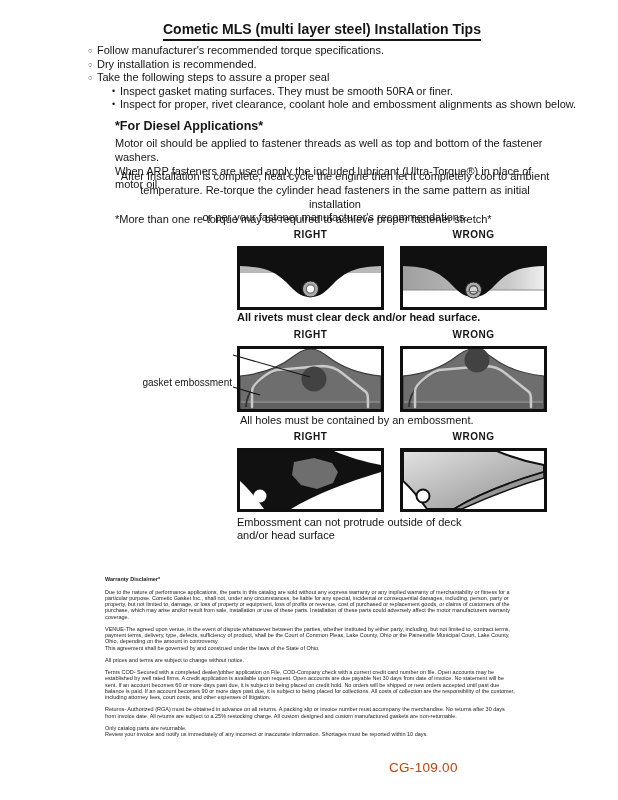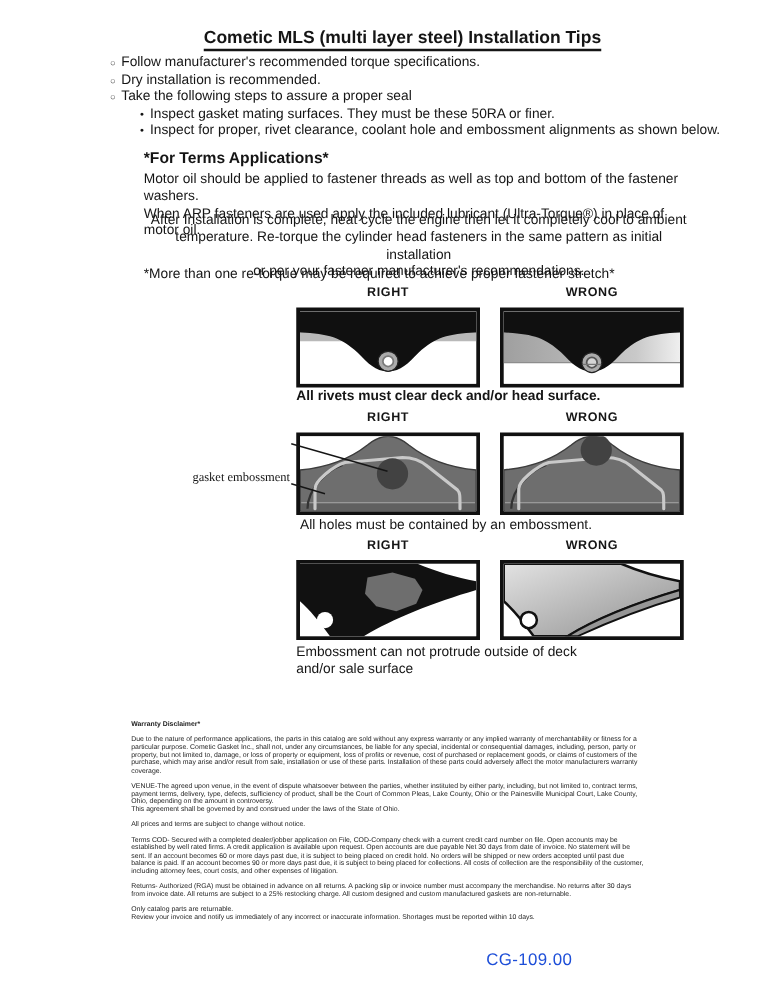--- a/index.html
+++ b/index.html
@@ -43,21 +43,21 @@
   .leaders { left:120px; top:330px; pointer-events:none; }
 
   .disclaimer {
     left:105px; top:576px; width:824px;
     transform:scale(0.5); transform-origin:0 0;
     font-size:11px; line-height:12.5px; color:#222;
   }
   .disclaimer p { margin:0 0 12px 0; white-space:pre-line; }
   .disclaimer .dh { font-weight:bold; margin-bottom:12px; }
 
-  .footer-code { left:389px; top:760px; font-size:13.5px; letter-spacing:0.3px; color:#1d4ed8; }
+  .footer-code { left:389px; top:760px; font-size:13.5px; letter-spacing:0.3px; color:#c2410c; }
 </style>
 </head>
 <body>
 
 <div class="page">
 
   <div class="abs title">Cometic MLS (multi layer steel) Installation Tips</div>
 
   <div class="abs bullets">
     <div class="b-row">
@@ -68,30 +68,30 @@
       <span class="b-mark">○</span>
       <span>Dry installation is recommended.</span>
     </div>
     <div class="b-row">
       <span class="b-mark">○</span>
       <span>Take the following steps to assure a proper seal</span>
     </div>
     <div class="sub">
       <div class="b-row">
         <span class="sb-mark">•</span>
-        <span>Inspect gasket mating surfaces.  They must be these 50RA or finer.</span>
+        <span>Inspect gasket mating surfaces.  They must be smooth 50RA or finer.</span>
       </div>
       <div class="b-row">
         <span class="sb-mark">•</span>
         <span>Inspect for proper, rivet clearance, coolant hole and embossment alignments as shown below.</span>
       </div>
     </div>
   </div>
 
-  <div class="abs diesel-h">*For Terms Applications*</div>
+  <div class="abs diesel-h">*For Diesel Applications*</div>
   <div class="abs body-p p1">Motor oil should be applied to fastener threads as well as top and bottom of the fastener washers.
 When ARP fasteners are used apply the included lubricant (Ultra-Torque®) in place of motor oil.</div>
   <div class="abs body-p p2">After Installation is complete, heat cycle the engine then let it completely cool to ambient
 temperature. Re-torque the cylinder head fasteners in the same pattern as initial installation
 or per your fastener manufacturer's recommendations.</div>
   <div class="abs body-p p3">*More than one re-torque may be required to achieve proper fastener stretch*</div>
 
   <div class="abs dlabel" style="left:237px; top:229px;">RIGHT</div>
   <div class="abs dlabel" style="left:400px; top:229px;">WRONG</div>
 
@@ -120,21 +120,21 @@
       <circle cx="70.5" cy="41" r="8" fill="#ababab" stroke="#222" stroke-width="1"></circle>
       <circle cx="70.5" cy="41" r="4.2" fill="#d4d4d4" stroke="#555" stroke-width="1.4"></circle>
       <line x1="63" y1="42.5" x2="78" y2="42.5" stroke="#777" stroke-width="1"></line>
     </svg>
   </div>
   <div class="abs caption" style="left:237px; top:311px;font-weight:bold;">All rivets must clear deck and/or head surface.</div>
 
   <div class="abs dlabel" style="left:237px; top:329px;">RIGHT</div>
   <div class="abs dlabel" style="left:400px; top:329px;">WRONG</div>
 
-  <div class="abs callout" style="top:377px;font-family:Liberation Serif, serif;">gasket embossment</div>
+  <div class="abs callout" style="top:377px;">gasket embossment</div>
 
   <div class="abs dbox tall" style="left:237px; top:346px;">
     <svg viewBox="0 0 141 60" preserveAspectRatio="none">
       <rect x="0" y="0" width="141" height="60" fill="#ffffff"></rect>
       <path d="M0,60 V27 C22,25 40,18 54,7 C60,2 66,0 70.5,0 C75,0 81,2 87,7 C101,18 119,25 141,27 V60 Z" fill="#6e6e6e" stroke="#3c3c3c" stroke-width="1.2"></path>
       <line x1="1" y1="53" x2="140" y2="53" stroke="#989898" stroke-width="1"></line>
       <rect x="1" y="54" width="139" height="6" fill="#606060"></rect>
       <path d="M6,58 C6,42 22,27 34,23" fill="none" stroke="#333" stroke-width="1.8"></path>
       <path d="M12,58 L12,42 C12,36 26,24 36,21 L82,17 C89,17 96,19 102,24 L126,43 C128,45 128,47 128,58" fill="none" stroke="#c9c9c9" stroke-width="2.5" stroke-linecap="round"></path>
       <circle cx="74" cy="30" r="12.5" fill="#424242"></circle>
@@ -178,21 +178,21 @@
             <stop offset="1" stop-color="#8f8f8f"></stop>
         </linearGradient>
       </defs>
       <rect x="0" y="0" width="141" height="58" fill="#ffffff"></rect>
       <path d="M0,0 L94,0 C108,6 125,11 141,14 L141,21 C107,31 74,44 51,58 L24,58 C16,47 8,37 0,30 Z" fill="url(#g3)" stroke="#111" stroke-width="2"></path>
       <path d="M51,58 C74,44 107,31 141,21 L141,27 C110,36 81,48 59,58 Z" fill="#969696" stroke="#111" stroke-width="1.5"></path>
       <circle cx="20" cy="45" r="6.5" fill="#ffffff" stroke="#111" stroke-width="2"></circle>
     </svg>
   </div>
   <div class="abs caption" style="left:237px; top:516px;">Embossment can not protrude outside of deck
-and/or sale surface</div>
+and/or head surface</div>
 
   <div class="abs disclaimer">
     <div class="dh">Warranty Disclaimer*</div>
     <p>Due to the nature of performance applications, the parts in this catalog are sold without any express warranty or any implied warranty of merchantability or fitness for a particular purpose.  Cometic Gasket Inc., shall not, under any circumstances, be liable for any special, incidental or consequential damages, including, person, party or property, but not limited to, damage, or loss of property or equipment, loss of profits or revenue, cost of purchased or replacement goods, or claims of customers of the purchase, which may arise and/or result from sale, installation or use of these parts.  Installation of these parts could adversely affect the motor manufacturers warranty coverage.</p>
     <p>VENUE-The agreed upon venue, in the event of dispute whatsoever between the parties, whether instituted by either party, including, but not limited to, contract terms, payment terms, delivery, type, defects, sufficiency of product, shall be the Court of Common Pleas, Lake County, Ohio or the Painesville Municipal Court, Lake County, Ohio, depending on the amount in controversy.
 This agreement shall be governed by and construed under the laws of the State of Ohio.</p>
     <p>All prices and terms are subject to change without notice.</p>
     <p>Terms COD- Secured with a completed dealer/jobber application on File, COD-Company check with a current credit card number on file.  Open accounts may be established by well rated firms.  A credit application is available upon request.  Open accounts are due payable Net 30 days from date of invoice.  No statement will be sent.  If an account becomes 60 or more days past due, it is subject to being placed on credit hold.  No orders will be shipped or new orders accepted until past due balance is paid.  If an account becomes 90 or more days past due, it is subject to being placed for collections.  All costs of collection are the responsibility of the customer, including attorney fees, court costs, and other expenses of litigation.</p>
     <p>Returns- Authorized (RGA) must be obtained in advance on all returns.  A packing slip or invoice number must accompany the merchandise.  No returns after 30 days from invoice date.  All returns are subject to a 25% restocking charge.  All custom designed and custom manufactured gaskets are non-returnable.</p>
     <p>Only catalog parts are returnable.

